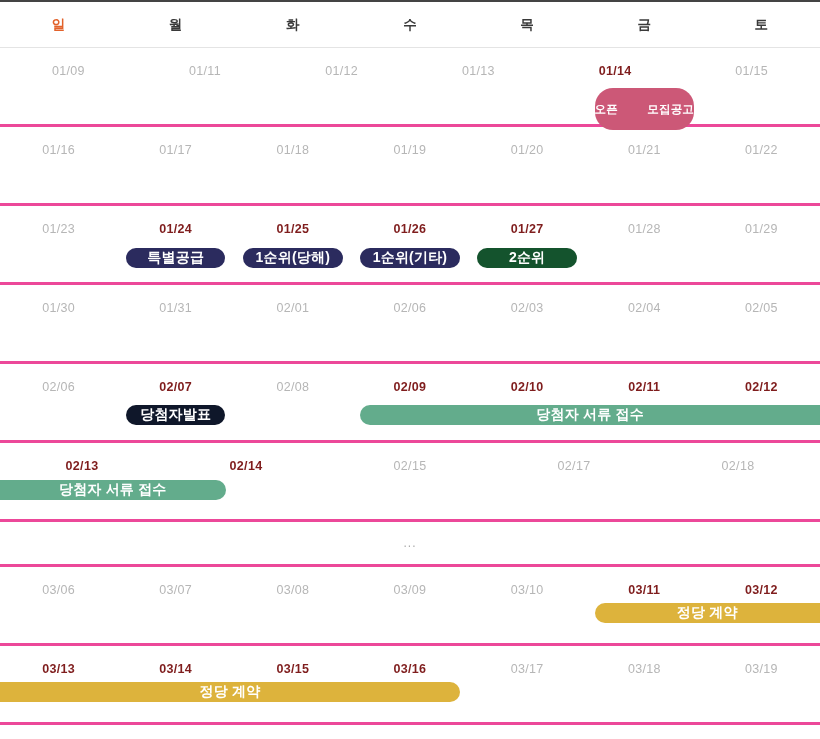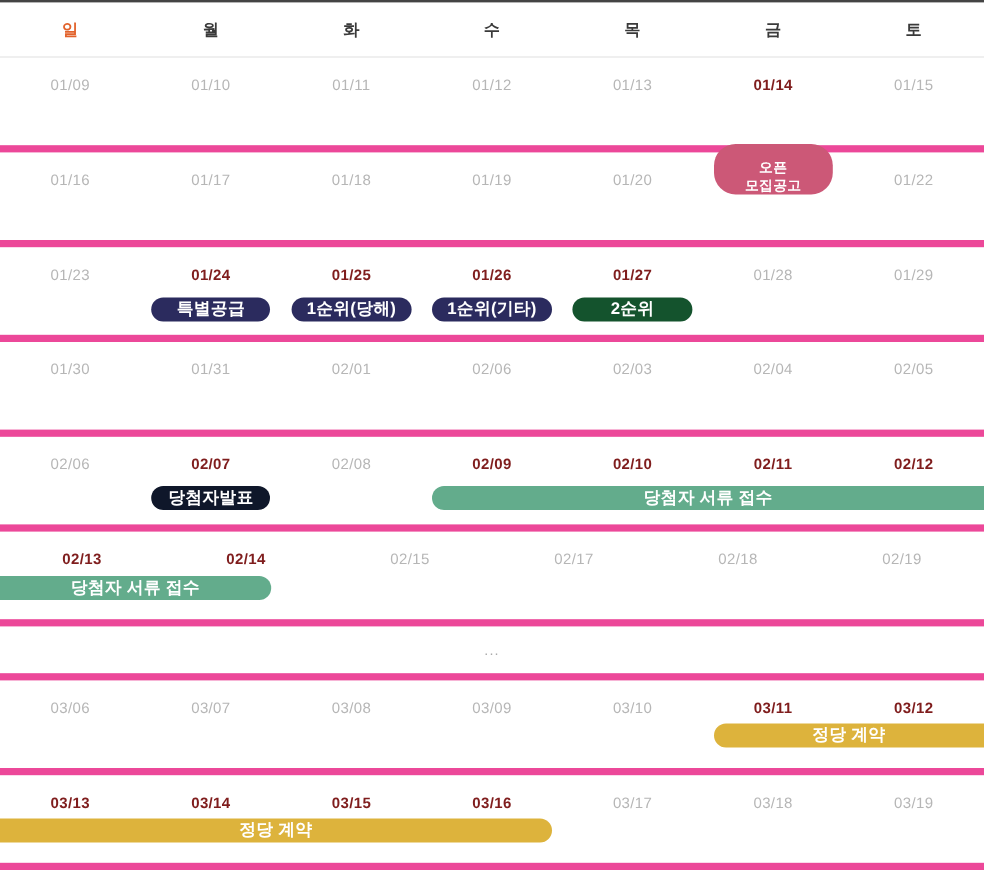--- a/index.html
+++ b/index.html
@@ -29,21 +29,21 @@
     justify-content: center;
     font-size: 13.5px;
     font-weight: 700;
     color: #3a3a3a;
     letter-spacing: .2px;
   }
   .dow.sun { color: #e2622b; }
   
   .week {
     position: relative;
-    border-bottom: 6px solid #ec4899;
+    border-bottom: 3px solid #ec4899;
     height: 79px;
   }
   .week.ellipsis-row { height: 45px; }
   .dates {
     display: flex;
     height: 100%;
     position: relative;
     z-index: 1;
   }
   .date-cell {
@@ -87,24 +87,23 @@
     color: #ffffff;
     font-size: 14px;
     font-weight: 700;
     letter-spacing: .2px;
     white-space: nowrap;
     pointer-events: auto;
     line-height: 1.25;
   }
   .bar.two-line {
     height: 42px;
-    flex-direction: column;
-    justify-content: flex-end;
+    flex-direction: row;
+    justify-content: space-between;
     font-size: 11.5px;
-    margin-top: 32px;
   }
   .bar.r-both  { border-radius: 13px; }
   .bar.r-left  { border-radius: 13px 0 0 13px; }
   .bar.r-right { border-radius: 0 13px 13px 0; }
   .bar.two-line.r-both { border-radius: 18px; }
 </style>
 </head>
 <body>
 
 <div id="calendar">
@@ -116,21 +115,20 @@
       <div class="dow">수</div>
       <div class="dow">목</div>
       <div class="dow">금</div>
       <div class="dow">토</div>
     </div>
 
   <div id="weeks-container">
       <div class="week">
         <div class="dates">
           <div class="date-cell">01/09</div>
-          <div class="date-cell">01/10</div>
           <div class="date-cell">01/11</div>
           <div class="date-cell">01/12</div>
           <div class="date-cell">01/13</div>
           <div class="date-cell active">01/14</div>
           <div class="date-cell">01/15</div>
         </div>
         <div class="bars">
           <div class="bar r-both two-line" style="background: rgb(204, 88, 119); left: 72.5%; width: 12.1429%; top: 40px;">
             <span>오픈</span>
             <span>모집공고</span>
@@ -205,21 +203,20 @@
           </div>
         </div>
       </div>
       <div class="week">
         <div class="dates">
           <div class="date-cell active">02/13</div>
           <div class="date-cell active">02/14</div>
           <div class="date-cell">02/15</div>
           <div class="date-cell">02/17</div>
           <div class="date-cell">02/18</div>
-          <div class="date-cell">02/19</div>
         </div>
         <div class="bars">
           <div class="bar r-right" style="background: rgb(99, 172, 140); left: 0%; width: 27.5%; top: 37px;">
             <span>당첨자 서류 접수</span>
           </div>
         </div>
       </div>
       <div class="week ellipsis-row">
         <div class="ellipsis-dots">...</div>
       </div>

